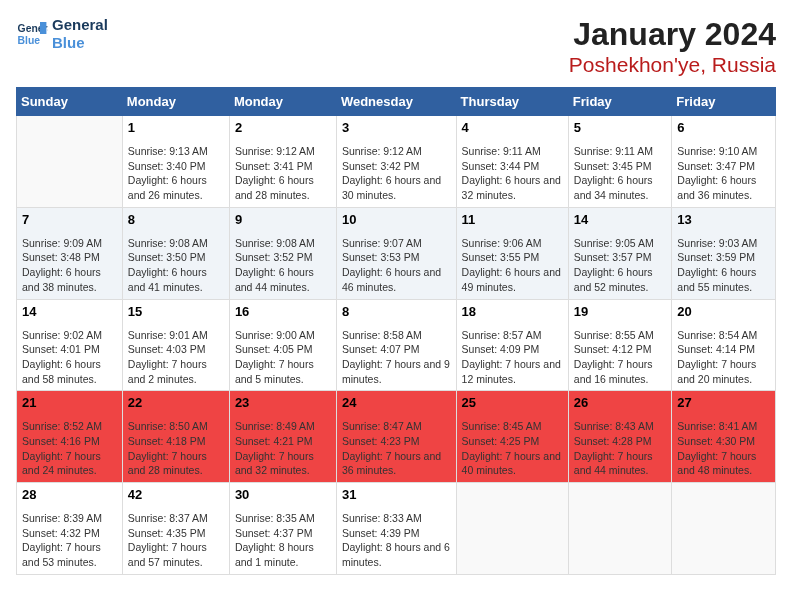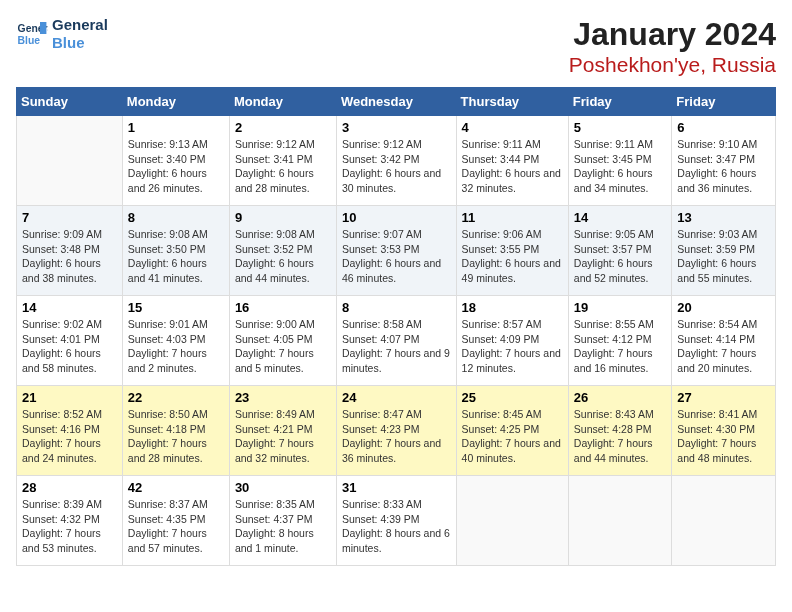--- a/index.html
+++ b/index.html
@@ -68,20 +68,21 @@
     }
     .day-num {
       font-weight: bold;
       font-size: 13px;
       margin-bottom: 2px;
     }
     .day-info {
       color: #333;
       font-size: 10.5px;
       line-height: 1.4;
+      margin-top: 9px;
     }
     .empty-cell {
       background: #f9f9f9;
     }
   </style>
 </head>
 <body>
 
 <div class="header-area">
   <div class="logo">
@@ -194,21 +195,21 @@
         </td>
         <td>
           <div class="day-num">19</div>
           <div class="day-info">Sunrise: 8:55 AM<br>Sunset: 4:12 PM<br>Daylight: 7 hours and 16 minutes.</div>
         </td>
         <td>
           <div class="day-num">20</div>
           <div class="day-info">Sunrise: 8:54 AM<br>Sunset: 4:14 PM<br>Daylight: 7 hours and 20 minutes.</div>
         </td>
       </tr>
-      <tr style="background: #fef9c3;">
+      <tr style="background: #ef4444;">
         <td>
           <div class="day-num">21</div>
           <div class="day-info">Sunrise: 8:52 AM<br>Sunset: 4:16 PM<br>Daylight: 7 hours and 24 minutes.</div>
         </td>
         <td>
           <div class="day-num">22</div>
           <div class="day-info">Sunrise: 8:50 AM<br>Sunset: 4:18 PM<br>Daylight: 7 hours and 28 minutes.</div>
         </td>
         <td>
           <div class="day-num">23</div>

